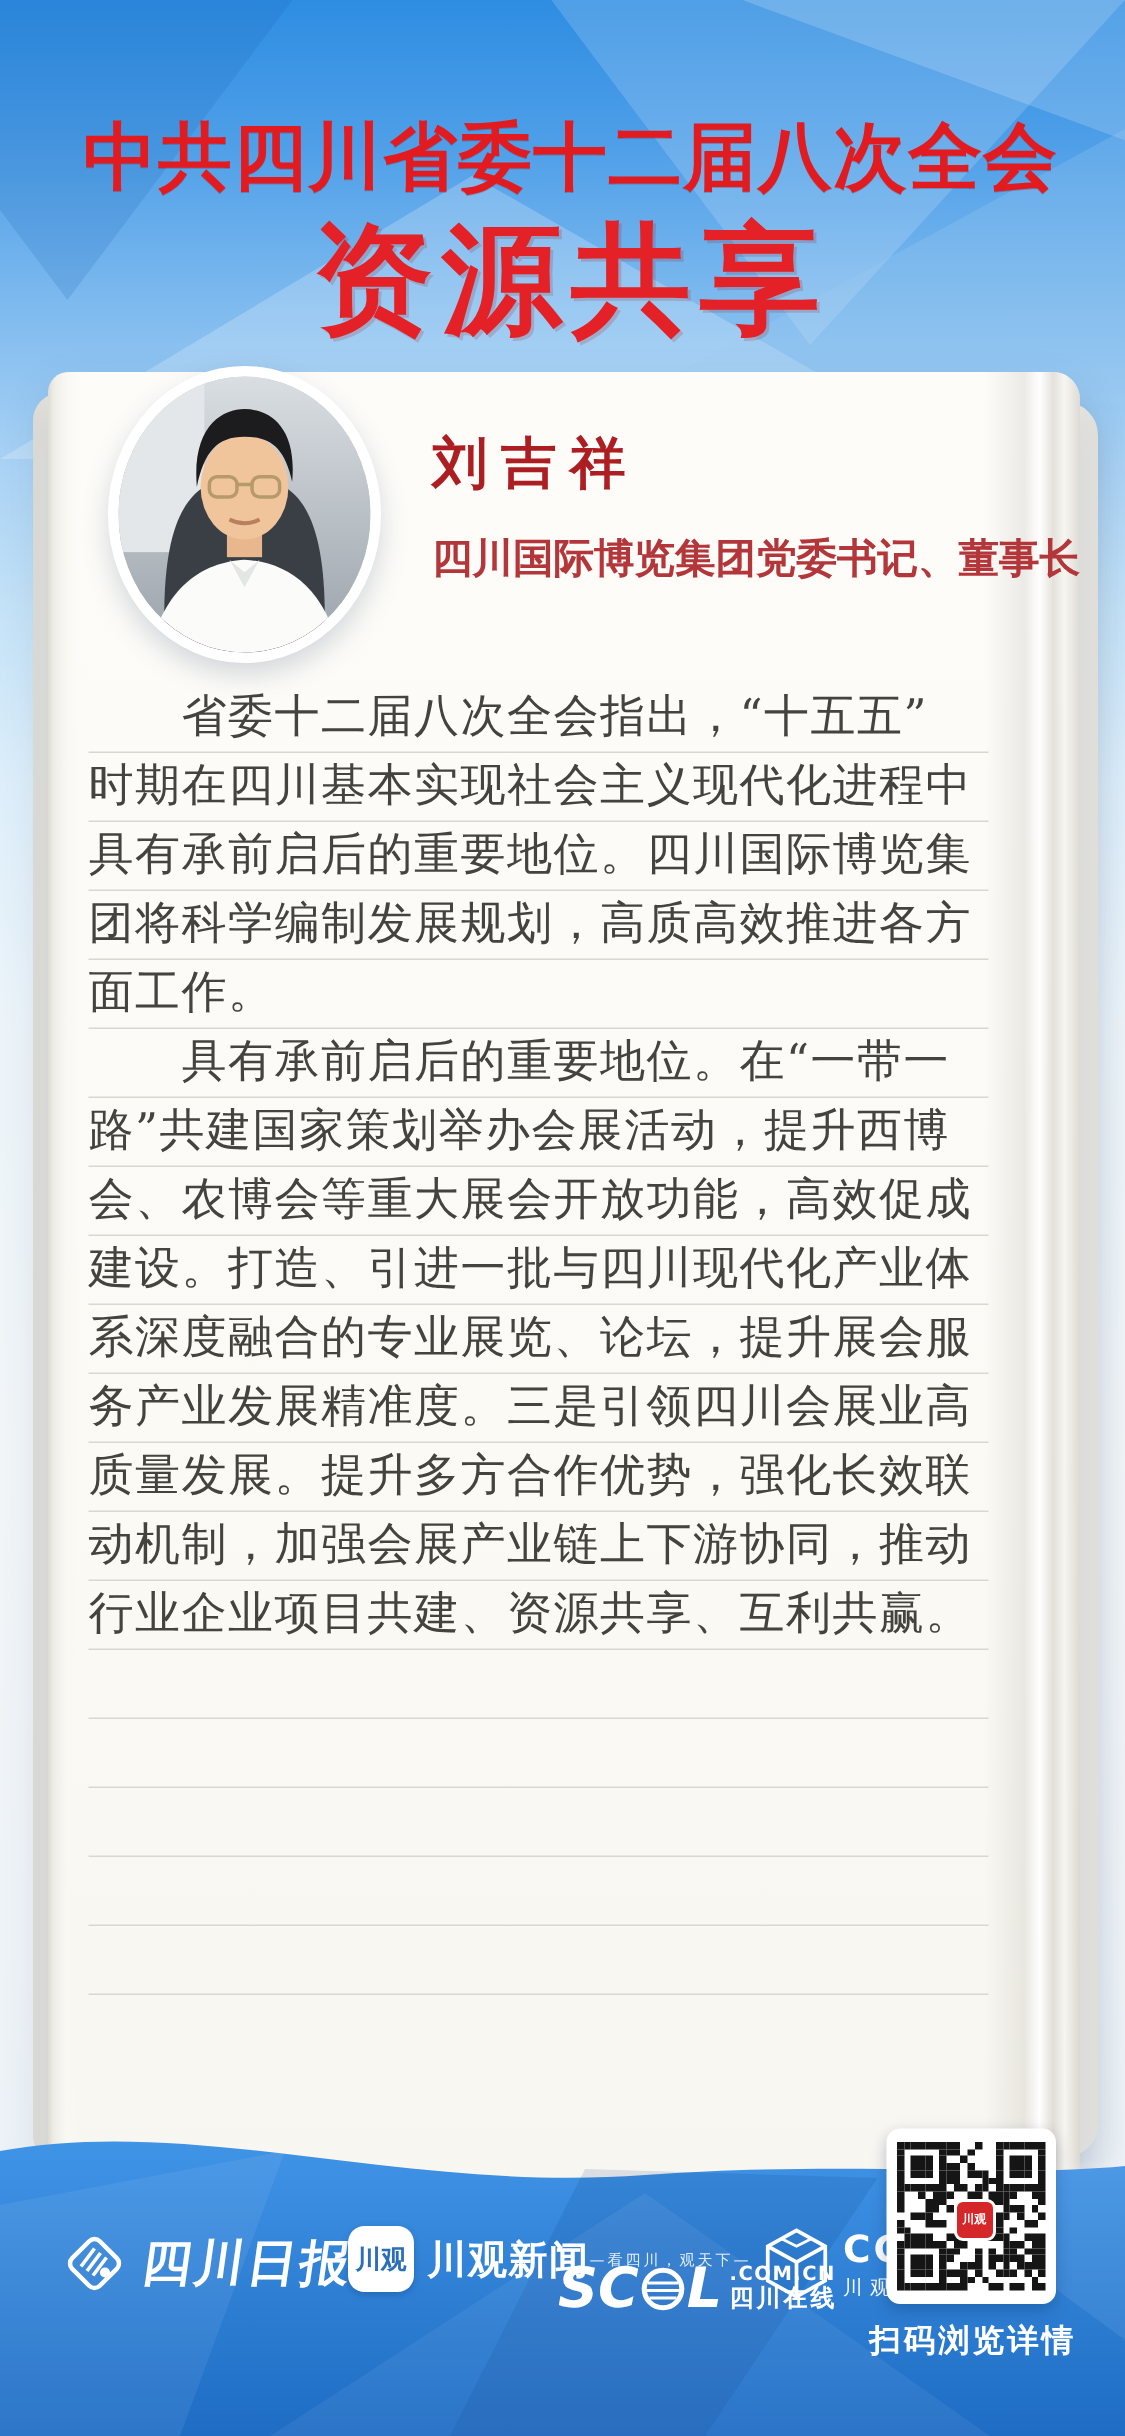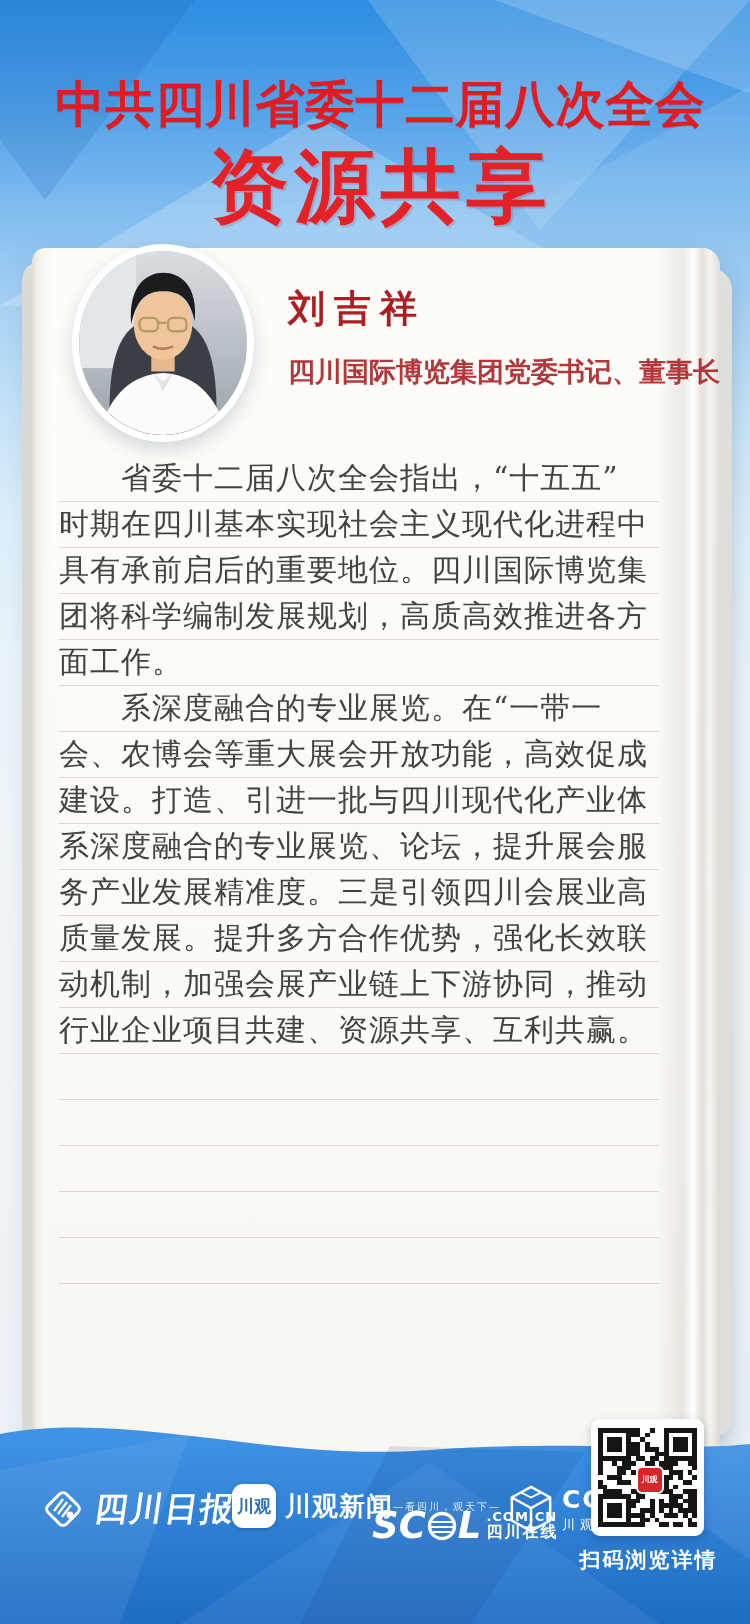--- a/index.html
+++ b/index.html
@@ -162,21 +162,24 @@
         <div class="nb-row">
         <span class="nb-text">具有承前启后的重要地位。四川国际博览集</span>
       </div>
         <div class="nb-row">
         <span class="nb-text">团将科学编制发展规划，高质高效推进各方</span>
       </div>
         <div class="nb-row">
         <span class="nb-text">面工作。</span>
       </div>
         <div class="nb-row">
-        <span class="nb-text">　　系深度融合的专业展览。在“一带一</span>
+        <span class="nb-text">　　具有承前启后的重要地位。在“一带一</span>
+      </div>
+        <div class="nb-row">
+        <span class="nb-text">路”共建国家策划举办会展活动，提升西博</span>
       </div>
         <div class="nb-row">
         <span class="nb-text">会、农博会等重大展会开放功能，高效促成</span>
       </div>
         <div class="nb-row">
         <span class="nb-text">建设。打造、引进一批与四川现代化产业体</span>
       </div>
         <div class="nb-row">
         <span class="nb-text">系深度融合的专业展览、论坛，提升展会服</span>
       </div>

